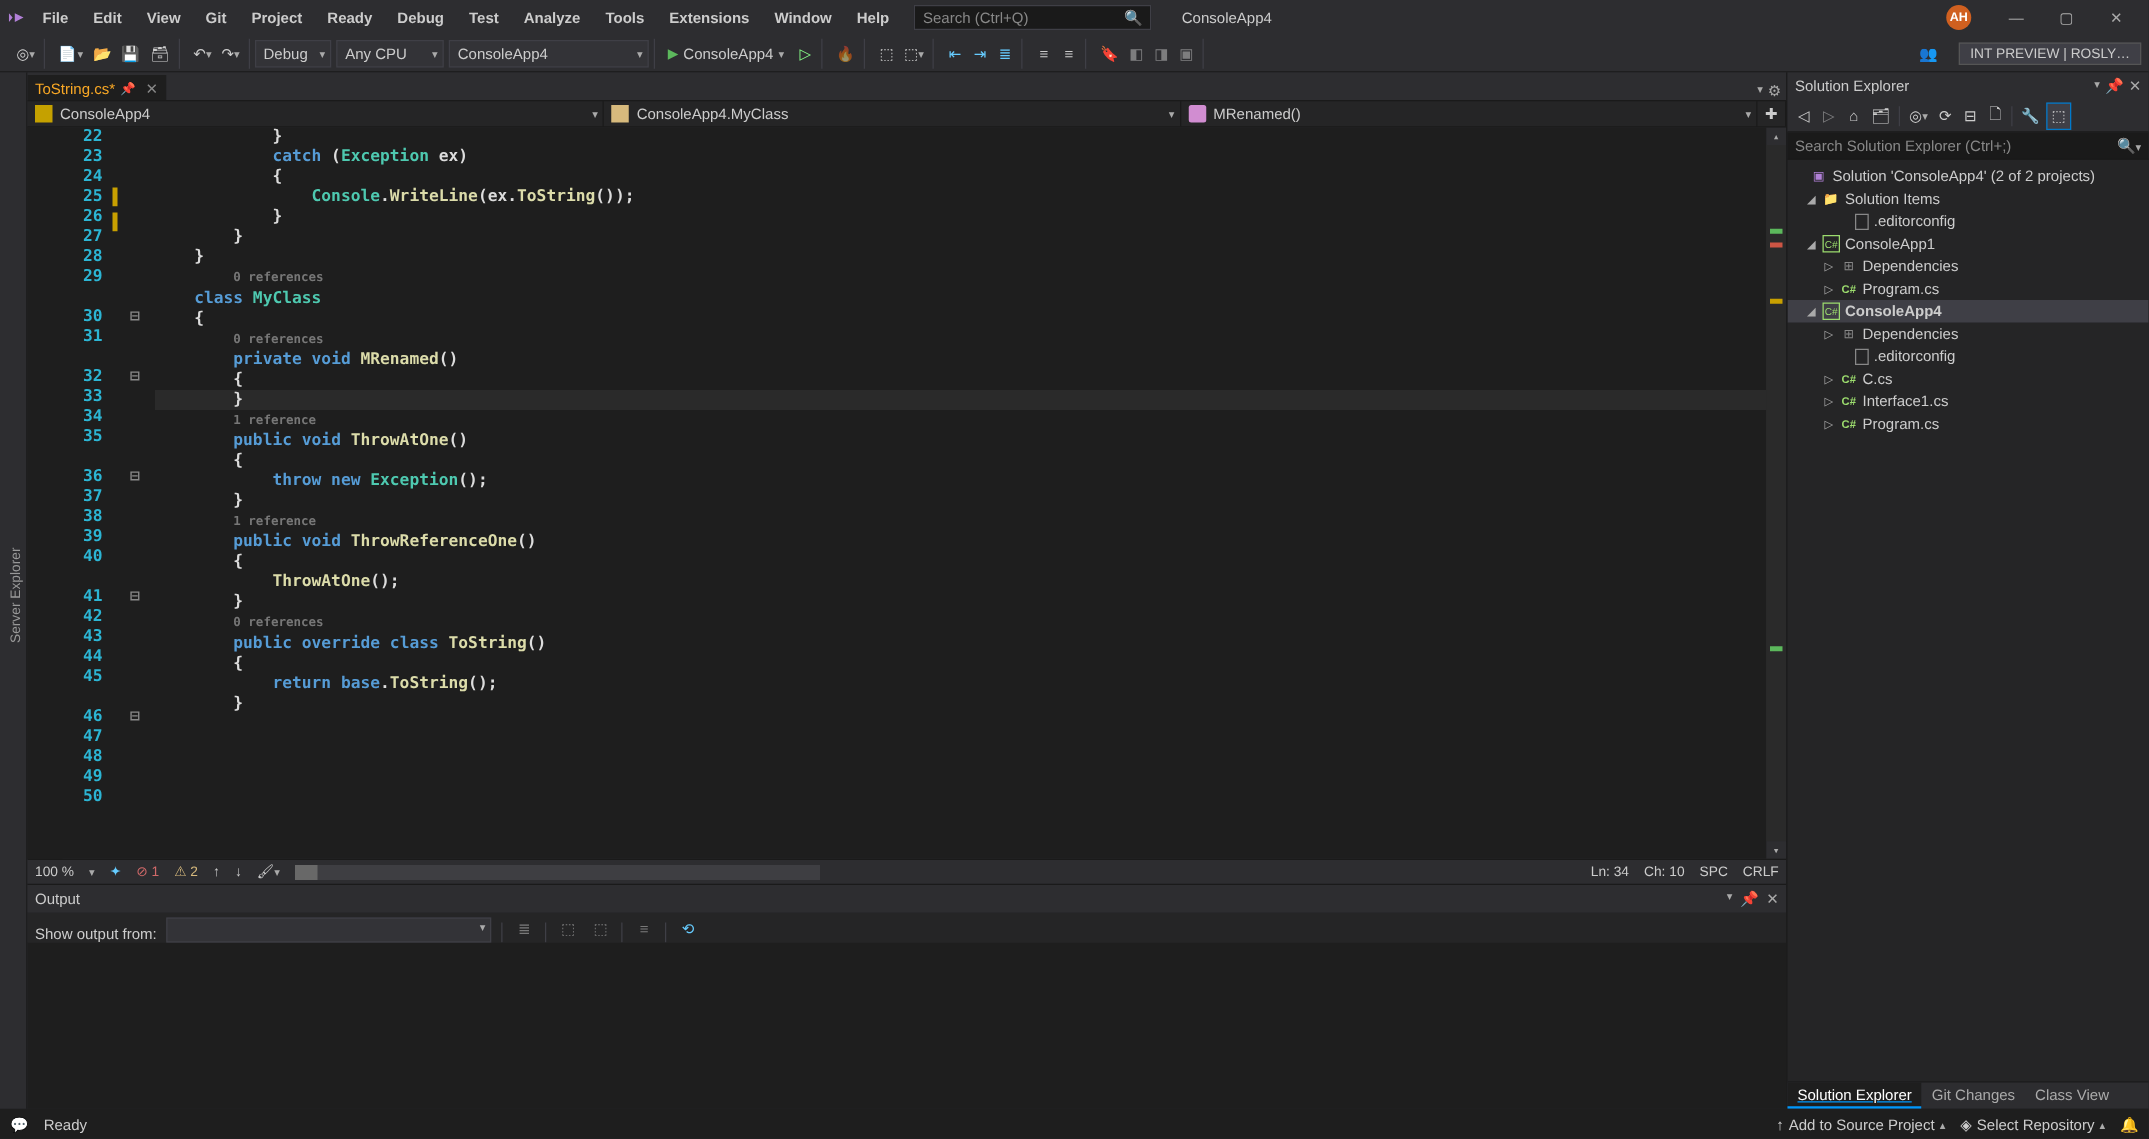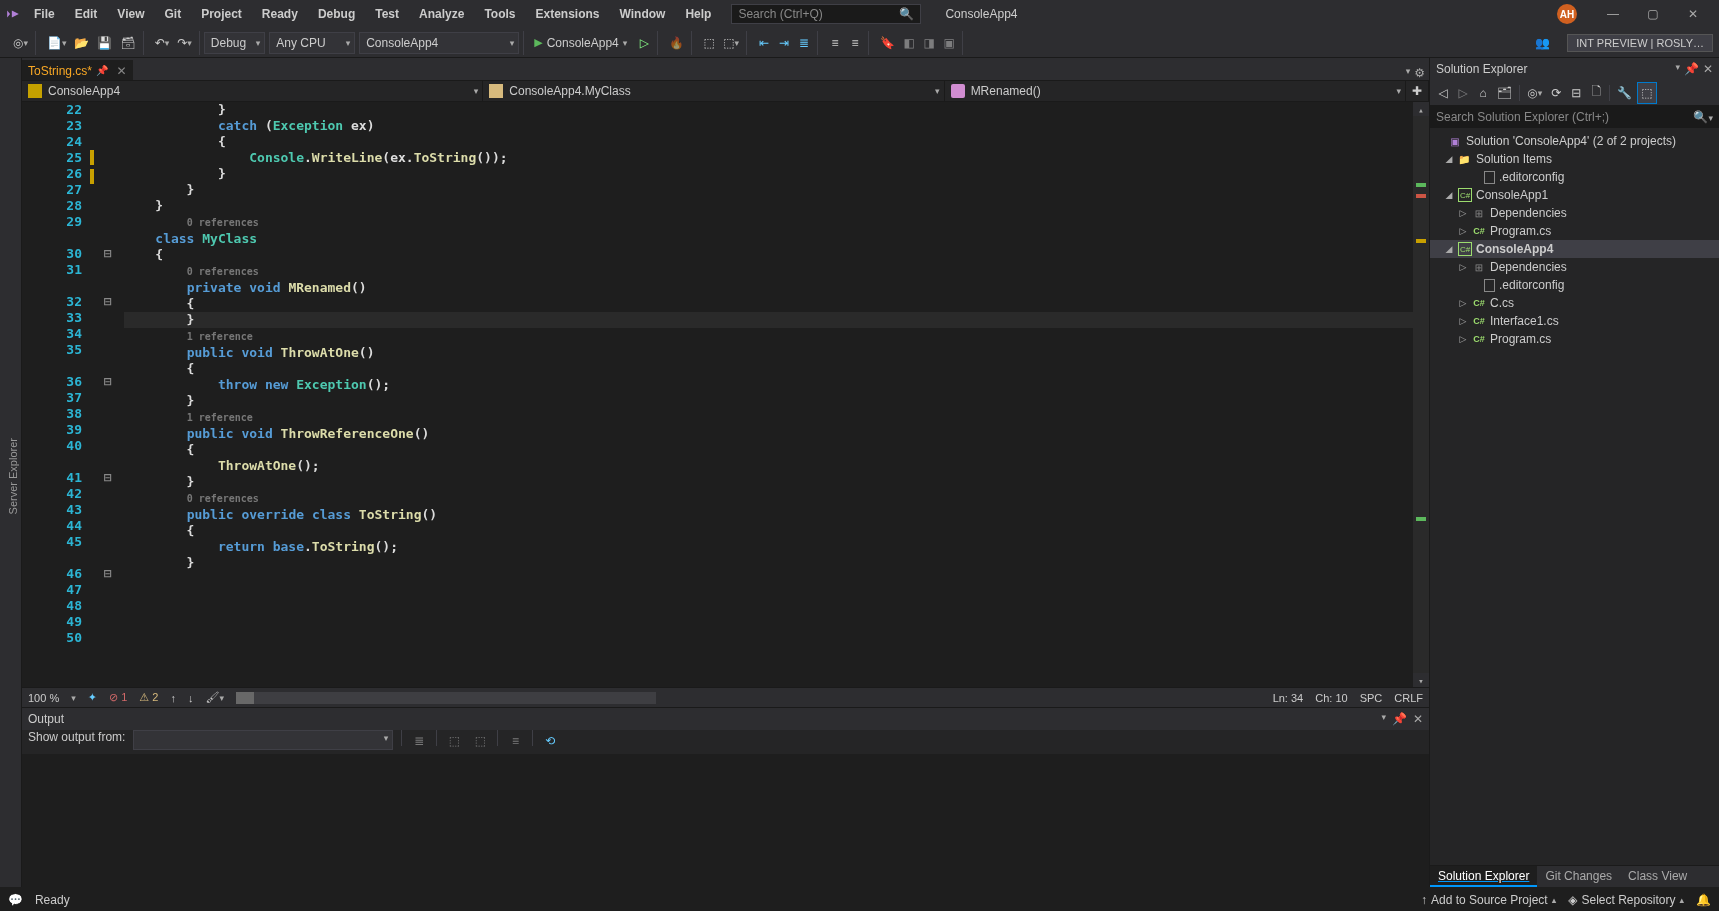--- a/index.html
+++ b/index.html
@@ -70,21 +70,21 @@
   .status-strip{height:20px;background:#2d2d30;display:flex;align-items:center;padding:0 6px;gap:12px;color:#ccc;font-size:11px;border-top:1px solid #1a1a1a;}
   .status-strip .err{color:#d16969;}
   .status-strip .warn{color:#d7ba7d;}
   .status-strip .spacer{flex:1;}
   .hscroll{flex:0 0 420px;height:12px;background:#3e3e42;position:relative;}
   .hscroll .thumb{position:absolute;left:0;top:0;bottom:0;width:18px;background:#686868;}
 
   .output-panel{height:180px;display:flex;flex-direction:column;border-top:1px solid #1a1a1a;}
   .panel-title{height:22px;background:#2d2d30;display:flex;align-items:center;padding:0 6px;color:#ccc;}
   .panel-title .picons{margin-left:auto;display:flex;gap:6px;color:#aaa;}
-  .output-tools{height:24px;background:#252526;display:flex;align-items:flex-start;padding:0 6px;gap:8px;color:#ccc;}
+  .output-tools{height:24px;background:#252526;display:flex;align-items:flex-end;padding:0 6px;gap:8px;color:#ccc;}
   .output-tools .odrop{background:#333337;border:1px solid #3f3f46;height:20px;width:260px;position:relative;}
   .output-tools .odrop::after{content:"▾";position:absolute;right:4px;top:2px;font-size:9px;color:#aaa;}
   .output-body{flex:1;background:#1e1e1e;}
 
   .right-panel{width:290px;background:#252526;border-left:1px solid #1a1a1a;display:flex;flex-direction:column;}
   .rp-title{height:22px;background:#2d2d30;display:flex;align-items:center;padding:0 6px;}
   .rp-title .picons{margin-left:auto;display:flex;gap:4px;color:#aaa;}
   .rp-tools{height:26px;background:#2d2d30;border-bottom:1px solid #1a1a1a;display:flex;align-items:center;padding:0 4px;gap:2px;}
   .rp-tools .tbtn{font-size:12px;color:#ccc;}
   .rp-tools .active-pane{background:#3f3f46;border:1px solid #007acc;}

